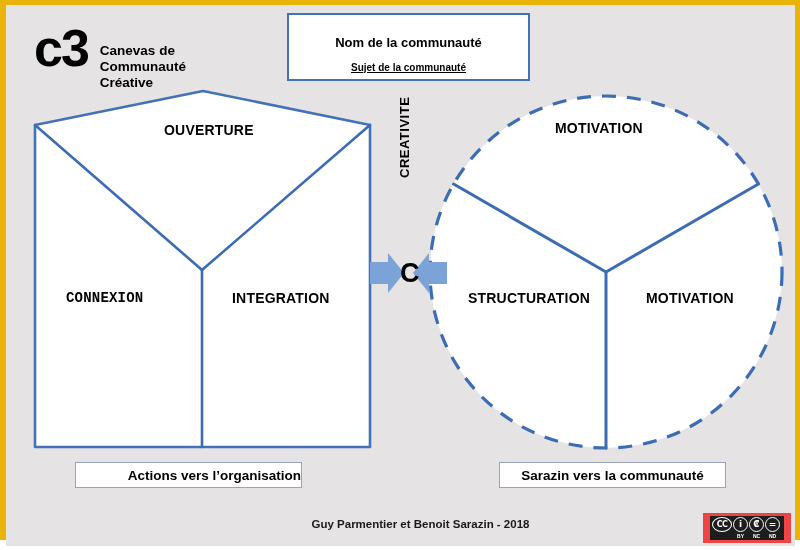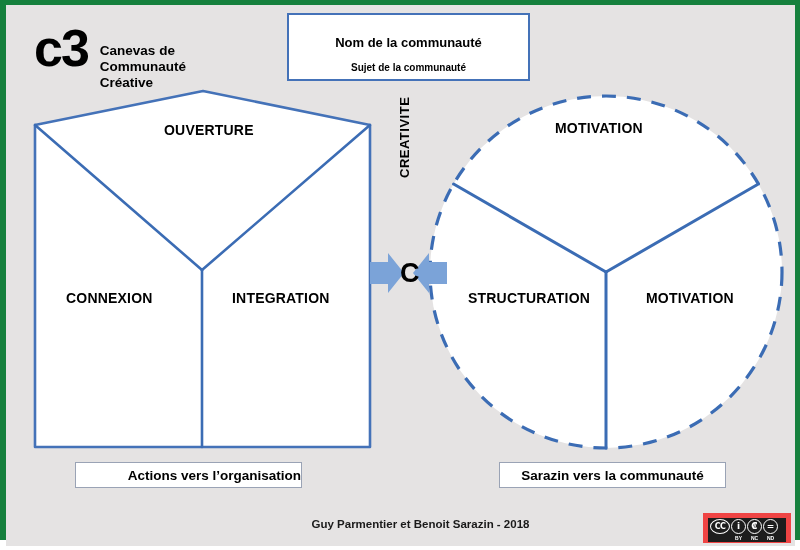--- a/index.html
+++ b/index.html
@@ -10,21 +10,21 @@
   body {
     width: 800px;
     height: 550px;
     overflow: hidden;
     font-family: "Liberation Sans", sans-serif;
   }
   #canvas {
     position: relative;
     width: 800px;
     height: 540px;
-    background: #15803d;
+    background: #eab308;
     box-sizing: border-box;
   }
   #stage {
     position: absolute;
     left: 6px;
     top: 5px;
     width: 789px;
     height: 541px;
     background: #e5e3e3;
   }
@@ -73,20 +73,21 @@
     margin-top: 20px;
     font-size: 13px;
     font-weight: bold;
     color: #000000;
   }
   #community-subject {
     margin-top: 12px;
     font-size: 10px;
     font-weight: bold;
     color: #000000;
+    text-decoration: underline;
   }
 
   
   #shapes {
     position: absolute;
     left: 0;
     top: 0;
     width: 789px;
     height: 541px;
   }
@@ -94,21 +95,21 @@
   
   .region-label {
     position: absolute;
     font-size: 14px;
     font-weight: bold;
     color: #000000;
     white-space: nowrap;
     letter-spacing: 0.2px;
   }
   #label-ouverture   { left: 158px; top: 117px; }
-  #label-connexion   { left: 60px;  top: 285px; }
+  #label-connexion   { left: 60px;  top: 285px; font-family: Liberation Mono, monospace; }
   #label-integration { left: 226px; top: 285px; }
   #label-motivation  { left: 549px; top: 115px; }
   #label-structuration { left: 462px; top: 285px; }
   #label-animation   { left: 640px; top: 285px; }
 
   
   #creativity-group {
     position: absolute;
     left: 378px;
     top: 160px;
@@ -167,24 +168,24 @@
   }
 
   
   #cc-badge {
     position: absolute;
     left: 697px;
     top: 508px;
     width: 88px;
     height: 30px;
     background: #ffffff;
-    border: 5px solid #ef4444;
-    box-sizing: border-box;
-    display: flex;
-    align-items: flex-start;
+    border: 7px solid #ef4444;
+    box-sizing: border-box;
+    display: flex;
+    align-items: center;
     justify-content: center;
   }
   #cc-inner {
     width: 80px;
     height: 24px;
     background: #1d1d1d;
     display: flex;
     align-items: center;
     padding-left: 2px;
     box-sizing: border-box;

